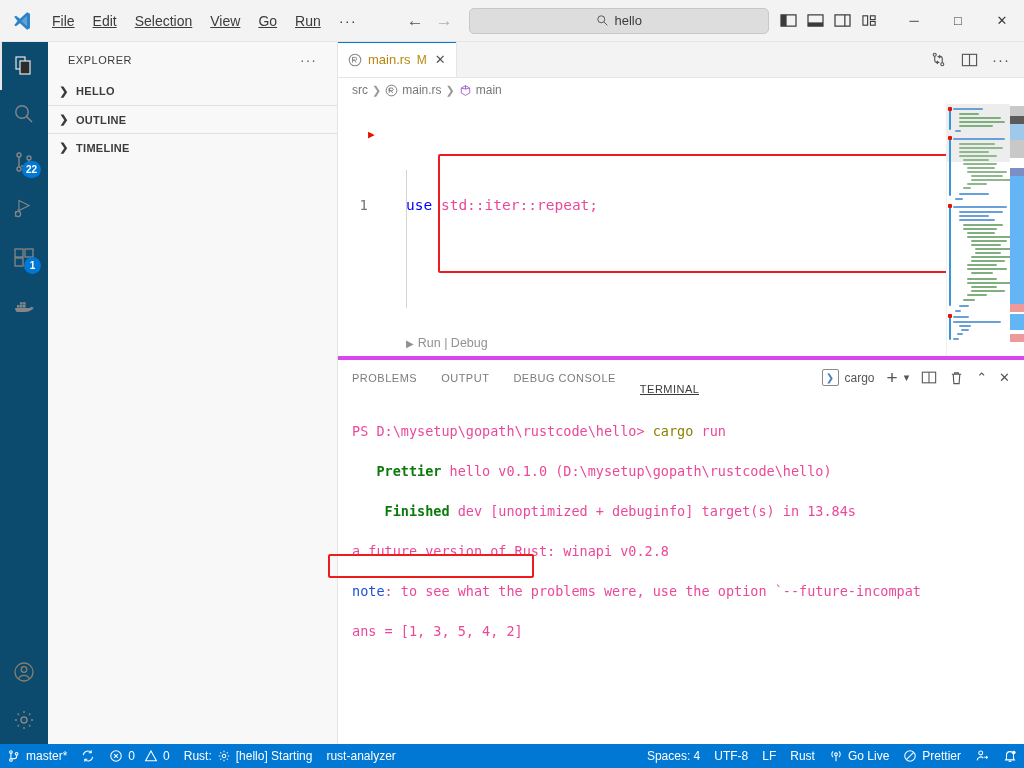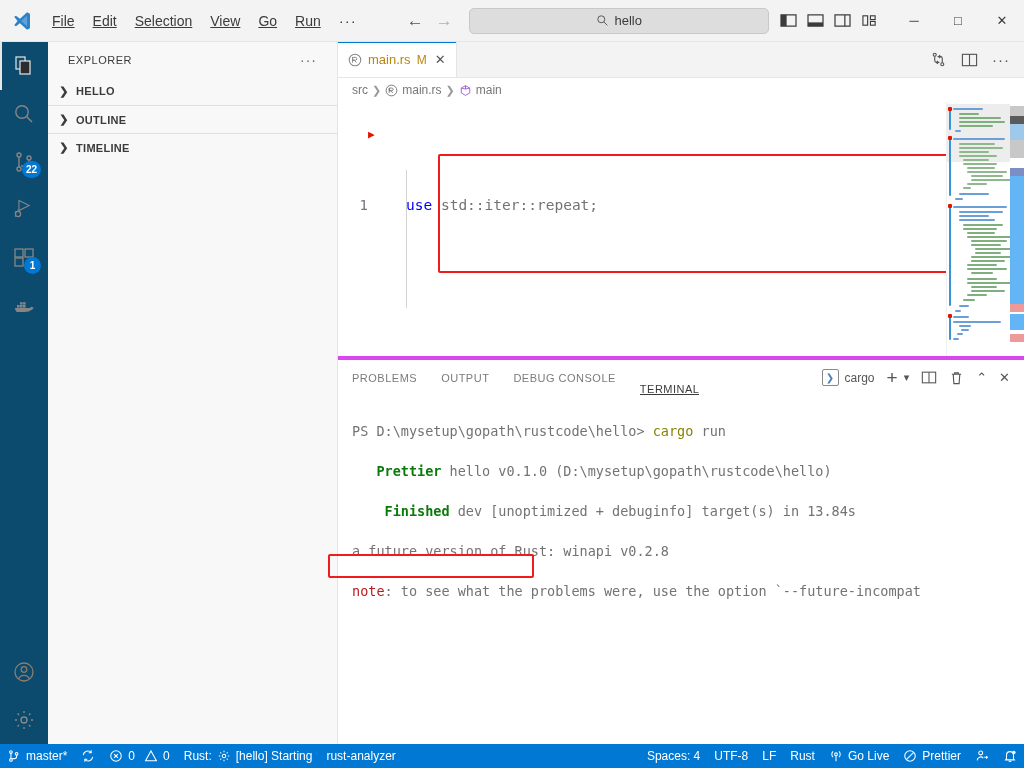--- a/index.html
+++ b/index.html
@@ -112,21 +112,21 @@
   }
   .ln-row { display: flex; height: 23px; align-items: center; position: relative; }
   .lnum {
     width: 40px; flex: 0 0 40px; text-align: right; padding-right: 10px;
     color: #6e7681; font-size: 14px; font-family: "DejaVu Sans Mono", monospace;
   }
   .gutterdec { width: 12px; flex: 0 0 12px; position: relative; }
   .codetext { padding-left: 16px; flex: 1; }
 
   .kw   { color: #0000ff; }
-  .plain{ color: #737373; }
+  .plain{ color: #ec4899; }
   .codelens { height: 22px; display: flex; align-items: center; }
   .cl-text { padding-left: 68px; font-size: 12.5px; color: #919191;
              font-family: "Liberation Sans", sans-serif; }
   .cl-play { color: #919191; font-size: 10px; margin-right: 4px; }
   .bp-arrow { position: absolute; left: 30px; top: 2px; color: #e51400; font-size: 11px; }
   .indentguide { position: absolute; width: 1px; background: #d3d3d3; }
   .redbox-code {
     position: absolute; border: 2px solid #ee1c1c; border-radius: 2px; pointer-events: none;
   }
 
@@ -153,21 +153,21 @@
   .term-chip { display: flex; align-items: center; gap: 6px; font-size: 12px; color: #555; }
   .chipbox { width: 17px; height: 17px; border: 1px solid #8a8a8a; border-radius: 2px;
              display:flex; align-items:center; justify-content:center; font-size: 10px; color: #4a7ebb; }
   .terminal {
     flex: 1; padding: 6px 0 0 14px; font-family: "DejaVu Sans Mono", monospace;
     font-size: 13.5px; line-height: 20px; color: #333; white-space: pre; position: relative;
   }
   .t-green { color: #0a7b0a; font-weight: bold; }
   .t-yellow{ color: #9c8505; font-weight: bold; }
   .t-olive { color: #8b8000; }
-  .t-blue  { color: #b91c1c; }
+  .t-blue  { color: #1d4ed8; }
   .redbox-term { position: absolute; border: 2px solid #ee1c1c; border-radius: 2px; pointer-events:none; }
 
   
   .statusbar {
     height: 24px; flex: 0 0 24px; background: #0078d4; color: #fff;
     display: flex; align-items: center; font-size: 12px;
   }
   .sb-left { display: flex; align-items: center; }
   .sb-right { margin-left: auto; display: flex; align-items: center; }
   .si { display: flex; align-items: center; gap: 5px; padding: 0 7px; height: 34px; cursor: default; }
@@ -414,20 +414,23 @@
 
             
             <div class="ln-row">
               <span class="lnum">1</span>
               <span class="gutterdec"></span>
               <span class="codetext"><span class="kw">use</span><span class="plain"> std::iter::repeat;</span></span>
             </div>
             <div class="bp-arrow" style="top:21px;">▶</div>
 
             
+            <div class="codelens">
+              <span class="cl-text"><span class="cl-play">▶</span><span>Run</span> <span>|</span> <span>Debug</span></span>
+            </div>
 
             
             
 
             
             
 
             
             
 
@@ -570,20 +573,21 @@
             <span style="font-size:13px;color:#555;">⌃</span>
             <span style="font-size:13px;color:#555;">✕</span>
           </div>
         </div>
         <div class="terminal">
 <div><span class="plain">PS D:\mysetup\gopath\rustcode\hello&gt; </span><span class="t-olive">cargo</span><span class="plain"> run</span></div>
 <div><span class="plain">   </span><span class="t-green">Prettier</span><span class="plain"> hello v0.1.0 (D:\mysetup\gopath\rustcode\hello)</span></div>
 <div><span class="plain">    </span><span class="t-green">Finished</span><span class="plain"> dev [unoptimized + debuginfo] target(s) in 13.84s</span></div>
 <div><span class="plain">a future version of Rust: winapi v0.2.8</span></div>
 <div><span class="t-blue">note</span><span class="plain">: to see what the problems were, use the option `--future-incompat</span></div>
+<div><span class="plain">ans = [1, 3, 5, 4, 2]</span></div>
 
           <div class="redbox-term" style="left:-10px; top:159px; width:206px; height:24px;"></div>
         </div>
       </div>
     </div>
   </div>
 
   <div class="statusbar">
     <div class="sb-left">
       <div class="si">

